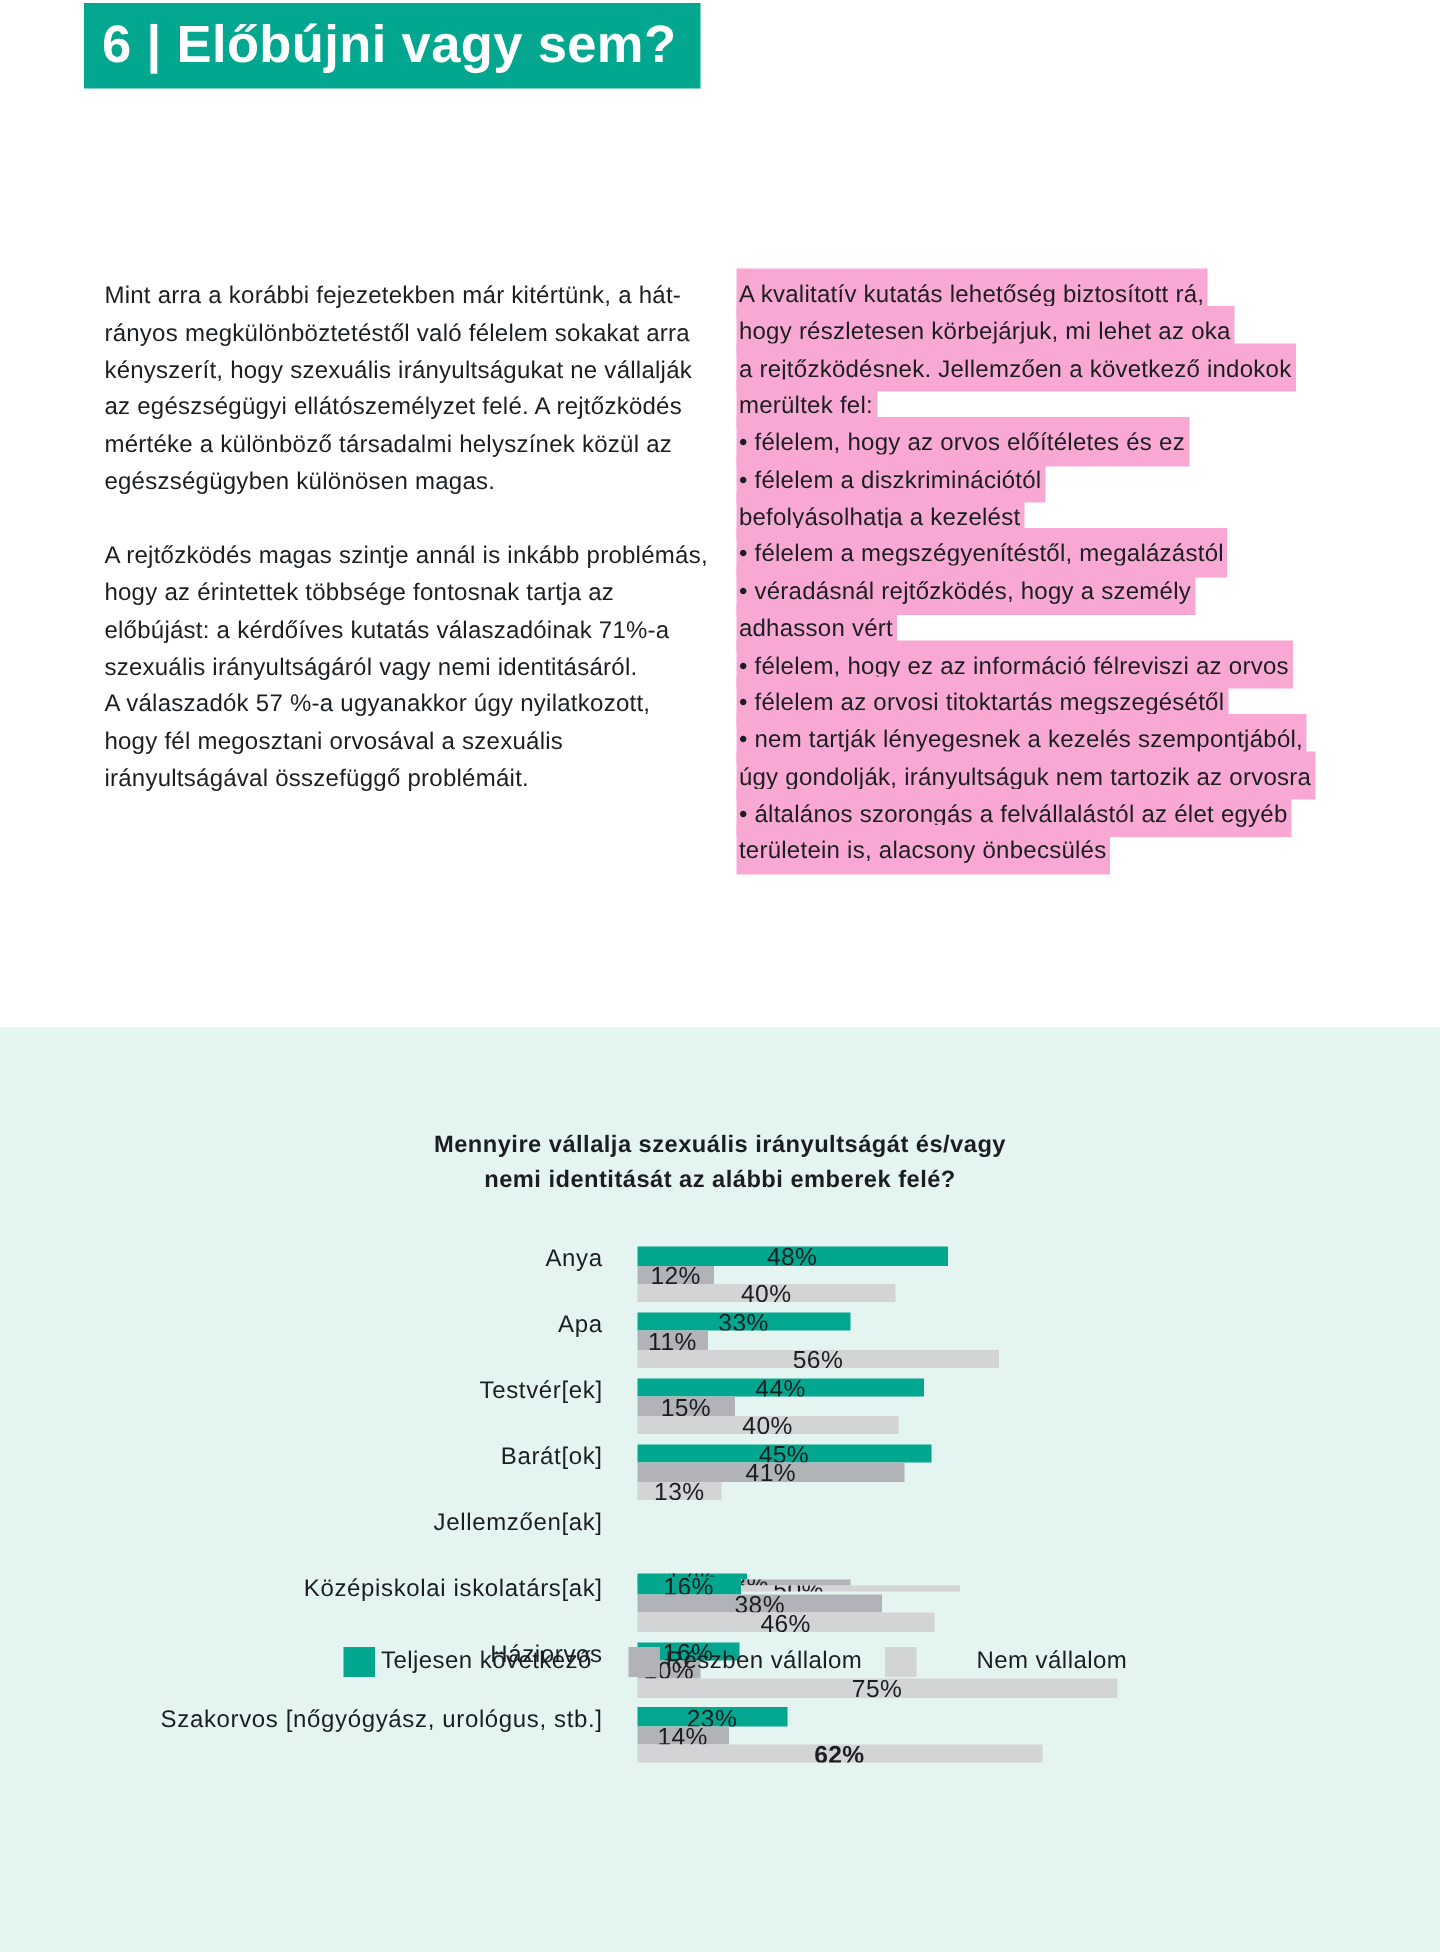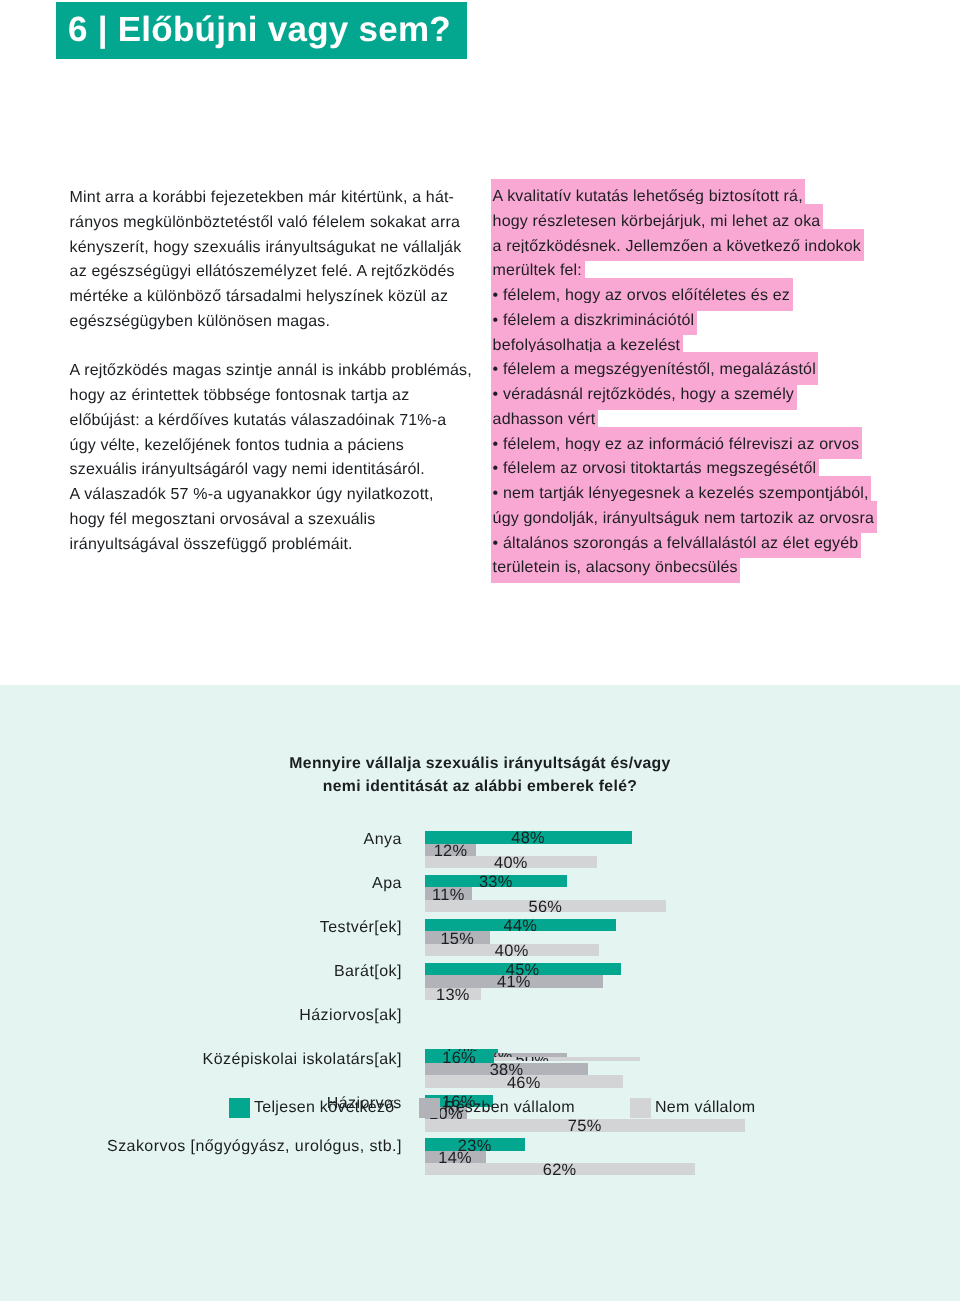--- a/index.html
+++ b/index.html
@@ -52,21 +52,20 @@
       <div class="ln">Mint arra a korábbi fejezetekben már kitértünk, a hát-</div>
       <div class="ln">rányos megkülönböztetéstől való félelem sokakat arra</div>
       <div class="ln">kényszerít, hogy szexuális irányultságukat ne vállalják</div>
       <div class="ln">az egészségügyi ellátószemélyzet felé. A rejtőzködés</div>
       <div class="ln">mértéke a különböző társadalmi helyszínek közül az</div>
       <div class="ln">egészségügyben különösen magas.</div>
       <div class="ln blank"></div>
       <div class="ln">A rejtőzködés magas szintje annál is inkább problémás,</div>
       <div class="ln">hogy az érintettek többsége fontosnak tartja az</div>
       <div class="ln">előbújást: a kérdőíves kutatás válaszadóinak 71%-a</div>
-      <div class="ln">úgy vélte, kezelőjének fontos tudnia a páciens</div>
       <div class="ln">szexuális irányultságáról vagy nemi identitásáról.</div>
       <div class="ln">A válaszadók 57 %-a ugyanakkor úgy nyilatkozott,</div>
       <div class="ln">hogy fél megosztani orvosával a szexuális</div>
       <div class="ln">irányultságával összefüggő problémáit.</div>
     </div>
   <div id="col-right">
       <div class="ln"><i>A kvalitatív kutatás lehetőség biztosított rá,</i></div>
       <div class="ln"><i>hogy részletesen körbejárjuk, mi lehet az oka</i></div>
       <div class="ln"><i>a rejtőzködésnek. Jellemzően a következő indokok</i></div>
       <div class="ln"><i>merültek fel:</i></div>
@@ -107,52 +106,52 @@
           <div class="seg s2" style="width: 15.1515%;">15%</div>
           <div class="seg s3" style="width: 40.404%;">40%</div>
         </div>
         <div class="row">
           <div class="rowlabel">Barát[ok]</div>
           <div class="seg s1" style="width: 45.4545%;">45%</div>
           <div class="seg s2" style="width: 41.4141%;">41%</div>
           <div class="seg s3" style="width: 13.1313%;">13%</div>
         </div>
         <div class="row">
-          <div class="rowlabel">Háziorvos[ak]</div>
+          <div class="rowlabel">Jellemzően[ak]</div>
           <div class="seg s1" style="width: 17%; margin-top: 42px;">17%</div>
           <div class="seg s2" style="width: 33%;">33%</div>
           <div class="seg s3" style="width: 50%;">50%</div>
         </div>
         <div class="row">
           <div class="rowlabel">Középiskolai iskolatárs[ak]</div>
           <div class="seg s1" style="width: 16%;">16%</div>
           <div class="seg s2" style="width: 38%;">38%</div>
           <div class="seg s3" style="width: 46%;">46%</div>
         </div>
         <div class="row">
           <div class="rowlabel">Háziorvos</div>
           <div class="seg s1" style="width: 15.8416%;">16%</div>
           <div class="seg s2" style="width: 9.90099%;">10%</div>
           <div class="seg s3" style="width: 74.2574%;">75%</div>
         </div>
         <div class="row">
           <div class="rowlabel">Szakorvos [nőgyógyász, urológus, stb.]</div>
           <div class="seg s1" style="width: 23.2323%;">23%</div>
           <div class="seg s2" style="width: 14.1414%;">14%</div>
-          <div class="seg s3" style="width: 62.6263%;">62%</div>
+          <div class="seg s3" style="width: 62.6263%; font-weight: bold;">62%</div>
         </div>
       </div>
     <div id="legend">
         <div class="legitem" style="left: 0px;">
           <div class="swatch" style="background: rgb(3, 166, 142);"></div>
           <span>Teljesen következő</span>
         </div>
         <div class="legitem" style="left: 189.8px;">
           <div class="swatch" style="background: rgb(177, 179, 184);"></div>
           <span>Részben vállalom</span>
         </div>
-        <div class="legitem" style="left: 401px;">
+        <div class="legitem" style="left: 361px; gap: 36px;">
           <div class="swatch" style="background: rgb(210, 212, 213);"></div>
           <span>Nem vállalom</span>
         </div>
       </div>
   </div>
 </div>
 
 </body></html>

